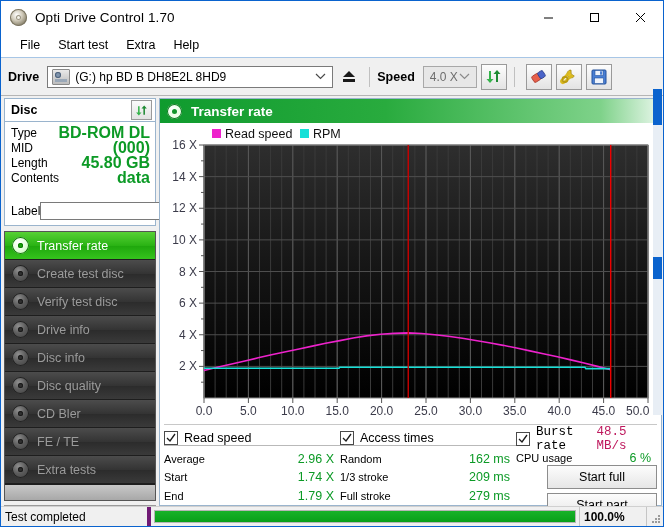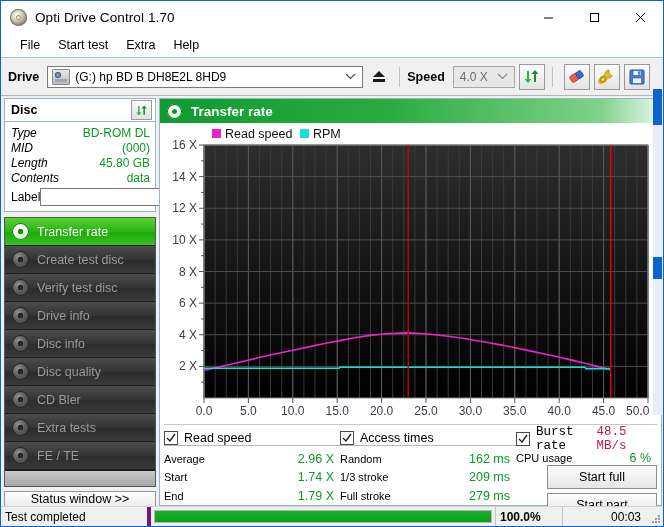--- a/index.html
+++ b/index.html
@@ -52,21 +52,21 @@
     padding:2px 9px;font-size:12.5px;color:#000;
   }
   
   .toolbar{
     height:37px;flex:none;background:#f0f0f0;
     display:flex;align-items:center;padding:0 7px;
     border-bottom:1px solid #b5b5b5;
   }
   .tb-label{font-size:12.5px;margin-right:8px;font-weight:bold;color:#000;}
   .drive-combo{
-    width:316px;height:22px;background:#fff;border:1px solid #7a7a7a;
+    width:286px;height:22px;background:#fff;border:1px solid #7a7a7a;
     display:flex;align-items:center;box-sizing:border-box;position:relative;
   }
   .drive-icon{
     width:16px;height:14px;margin:0 5px 0 4px;flex:none;
     background:linear-gradient(#e9e9e9,#bdbdbd);
     border:1px solid #8a8a8a;border-radius:1px;position:relative;
   }
   .drive-icon:before{
     content:"";position:absolute;left:2px;top:2px;width:6px;height:6px;border-radius:50%;
     background:#7f94ad;box-shadow:inset 0 0 0 1px #4d617a;
@@ -77,21 +77,21 @@
   .drive-text{font-size:12px;white-space:nowrap;overflow:hidden;}
   .combo-arrow{
     position:absolute;right:6px;top:0;height:20px;display:flex;align-items:center;
   }
   .eject-btn{
     width:24px;height:24px;margin-left:3px;background:#f0f0f0;border:1px solid #f0f0f0;
     display:flex;align-items:center;justify-content:center;
   }
   .sep{width:1px;height:20px;background:#c0c0c0;margin:0 7px;}
   .speed-combo{
-    width:62px;height:22px;background:#e7e7e7;border:1px solid #a8a8a8;
+    width:54px;height:22px;background:#e7e7e7;border:1px solid #a8a8a8;
     display:flex;align-items:center;box-sizing:border-box;position:relative;color:#6d6d6d;
   }
   .speed-combo span.val{font-size:12px;margin-left:6px;}
   .tb-btn{
     width:26px;height:26px;margin-left:4px;
     background:linear-gradient(#fdfdfd,#e3e3e3);
     border:1px solid #9a9a9a;
     display:flex;align-items:center;justify-content:center;
     box-sizing:border-box;
   }
@@ -110,23 +110,23 @@
     border-bottom:1px solid #9ab4cd;padding:0 3px 0 6px;
     background:#fff;
   }
   .disc-head b{font-size:12.5px;}
   .disc-refresh{
     width:19px;height:18px;background:linear-gradient(#fafafa,#e2e2e2);
     border:1px solid #9a9a9a;display:flex;align-items:center;justify-content:center;
   }
   .disc-rows{padding:3px 5px 4px 6px;}
   .drow{display:flex;justify-content:space-between;align-items:center;height:15px;}
-  .drow .k{font-size:12px;color:#000;font-style:italic;}
-  .drow .v{font-size:12px;color:#0c9a26;font-weight:normal;}
-  .label-row{display:flex;align-items:center;margin-top:2px;height:20px;}
+  .drow .k{font-size:12px;color:#000;}
+  .drow .v{font-size:16px;color:#0c9a26;font-weight:bold;}
+  .label-row{display:flex;align-items:center;margin-top:16px;height:20px;}
   .label-row .k{font-size:12px;width:36px;}
   .label-input{
     flex:1;height:18px;border:1px solid #7a7a7a;background:#fff;box-sizing:border-box;
     margin-right:3px;
   }
   .label-btn{
     width:20px;height:20px;background:linear-gradient(#fafafa,#e2e2e2);
     border:1px solid #9a9a9a;display:flex;align-items:center;justify-content:center;
   }
   .nav{margin-top:5px;display:flex;flex-direction:column;border:1px solid #555;}
@@ -408,25 +408,25 @@
         <div class="nav-item">
           <span class="nav-icon"></span>
           <span>Disc quality</span>
         </div>
         <div class="nav-item">
           <span class="nav-icon"></span>
           <span>CD Bler</span>
         </div>
         <div class="nav-item">
           <span class="nav-icon"></span>
+          <span>FE / TE</span>
+        </div>
+        <div class="nav-item">
+          <span class="nav-icon"></span>
           <span>Extra tests</span>
-        </div>
-        <div class="nav-item">
-          <span class="nav-icon"></span>
-          <span>FE / TE</span>
         </div>
         <div class="nav-foot"></div>
       </div>
 
       <div class="status-btn">Status window &gt;&gt;</div>
     </div>
 
     <div class="main">
       <div class="panel-head">
         <span class="ph-icon"></span>
@@ -639,21 +639,20 @@
   </div>
 
   <div class="statusbar">
     <div class="sb-text">Test completed</div>
     <div class="sb-progwrap">
       <div class="sb-prog">
         <div class="sb-bar" id="progfill" style="width: 100%;"></div>
       </div>
     </div>
     <div class="sb-pct">100.0%</div>
-    <div class="sb-time">00:03</div>
     <div class="sb-grip">
       <svg width="10" height="10" viewBox="0 0 10 10">
         <g fill="#9a9a9a">
           <rect x="7" y="7" width="2" height="2"></rect>
             <rect x="4" y="7" width="2" height="2"></rect>
           <rect x="7" y="4" width="2" height="2"></rect>
             <rect x="1" y="7" width="2" height="2"></rect>
           <rect x="4" y="4" width="2" height="2"></rect>
             <rect x="7" y="1" width="2" height="2"></rect>
         </g>

